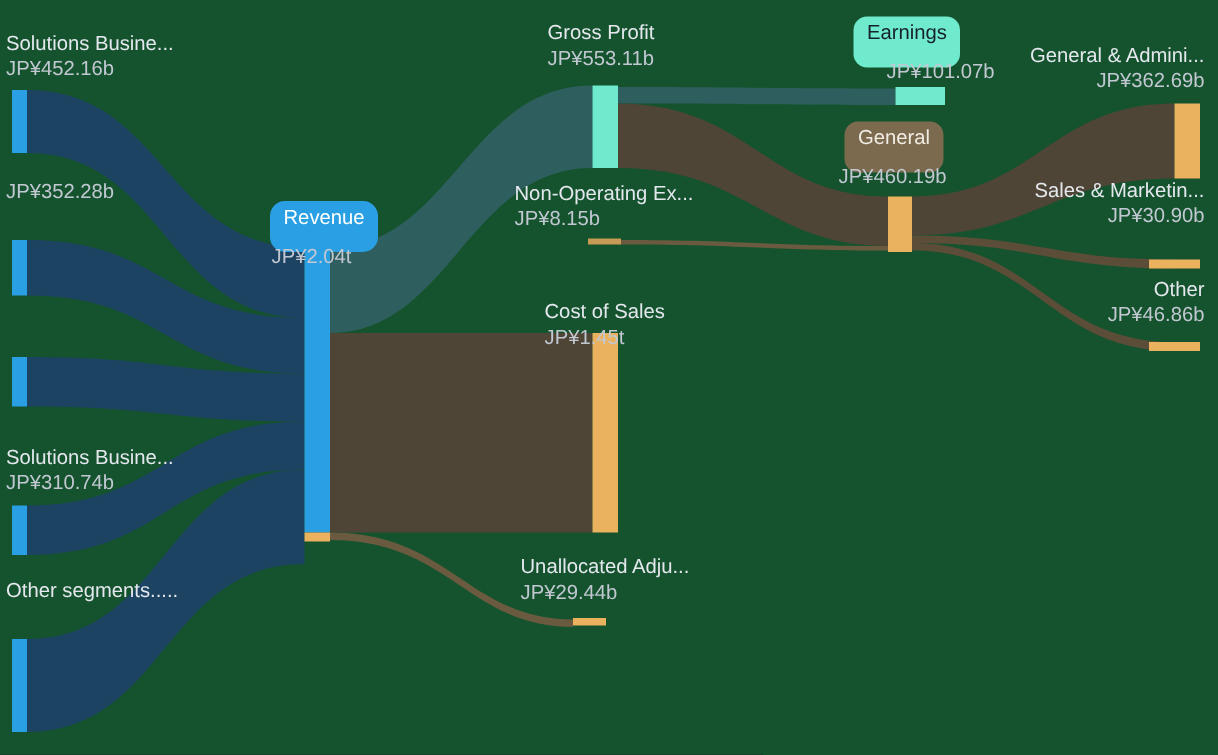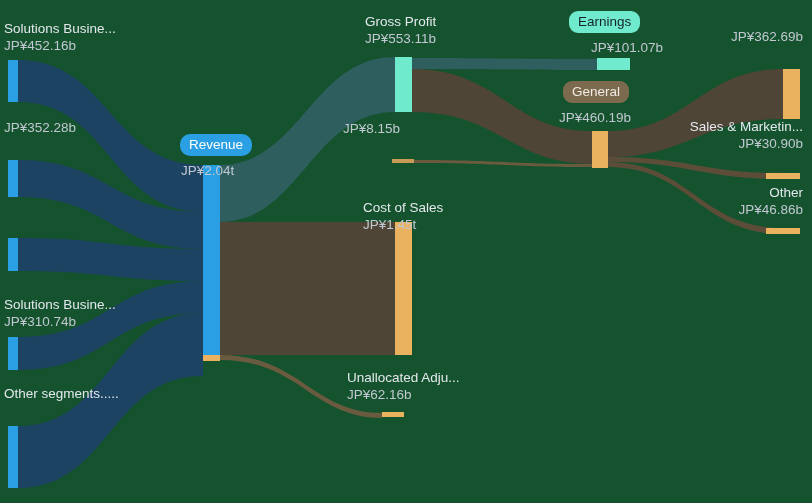--- a/index.html
+++ b/index.html
@@ -6,21 +6,21 @@
   body{width:812px;height:503px;overflow:hidden;
        font-family:"Liberation Sans","DejaVu Sans",sans-serif;}
   #stage{position:relative;width:812px;height:503px;background:#14532d;}
   svg.sankey{position:absolute;left:0;top:0;width:812px;height:503px;display:block;}
 
   .lbl{position:absolute;color:#d9dde4;font-size:13.5px;line-height:16.5px;white-space:nowrap;}
   .lbl .nm{display:block;color:#e4e8ee;}
   .lbl .vl{display:block;color:#c2c8d2;}
   .lbl.right{text-align:right;}
 
-  .badge{position:absolute;display:inline-block;padding:3px 9px 4px;
+  .badge{position:absolute;display:inline-block;padding:3px 9px 16px;
          border-radius:9px;font-size:13.5px;line-height:15px;white-space:nowrap;}
   .badge.rev{background:#2b9fe3;color:#ffffff;border-radius:10px;}
   .badge.earn{background:#6feacd;color:#15212b;}
   .badge.exp{background:#7c6a4f;color:#f0ece4;}
   .badgeval{position:absolute;color:#c2c8d2;font-size:13.5px;line-height:16px;white-space:nowrap;}
 </style>
 </head>
 <body>
 
 <div id="stage">
@@ -98,40 +98,42 @@
 
   <div class="badge rev" style="left:180px; top:134px;">Revenue</div>
   <div class="badgeval" style="left:181px; top:163px;">JP¥2.04t</div>
 
   <div class="lbl" style="left:365px; top:14px;">
     <span class="nm">Gross Profit</span>
     <span class="vl">JP¥553.11b</span>
   </div>
 
   <div class="lbl" style="left:343px; top:121px;">
+    <span class="nm">Non-Operating Ex...</span>
     <span class="vl">JP¥8.15b</span>
   </div>
 
   <div class="lbl" style="left:363px; top:200px;">
     <span class="nm">Cost of Sales</span>
     <span class="vl">JP¥1.45t</span>
   </div>
 
   <div class="lbl" style="left:347px; top:370px;">
     <span class="nm">Unallocated Adju...</span>
-    <span class="vl">JP¥62.16b</span>
+    <span class="vl">JP¥29.44b</span>
   </div>
 
   <div class="badge earn" style="left:569px; top:11px;">Earnings</div>
   <div class="badgeval" style="left:563px; top:40px;margin-left:28px;">JP¥101.07b</div>
 
   <div class="badge exp" style="left:563px; top:81px;">General</div>
   <div class="badgeval" style="left:559px; top:110px;">JP¥460.19b</div>
 
   <div class="lbl right" style="right:9px; top:29px;">
+    <span class="nm">General &amp; Admini...</span>
     <span class="vl">JP¥362.69b</span>
   </div>
 
   <div class="lbl right" style="right:9px; top:119px;">
     <span class="nm">Sales &amp; Marketin...</span>
     <span class="vl">JP¥30.90b</span>
   </div>
 
   <div class="lbl right" style="right:9px; top:185px;">
     <span class="nm">Other</span>

